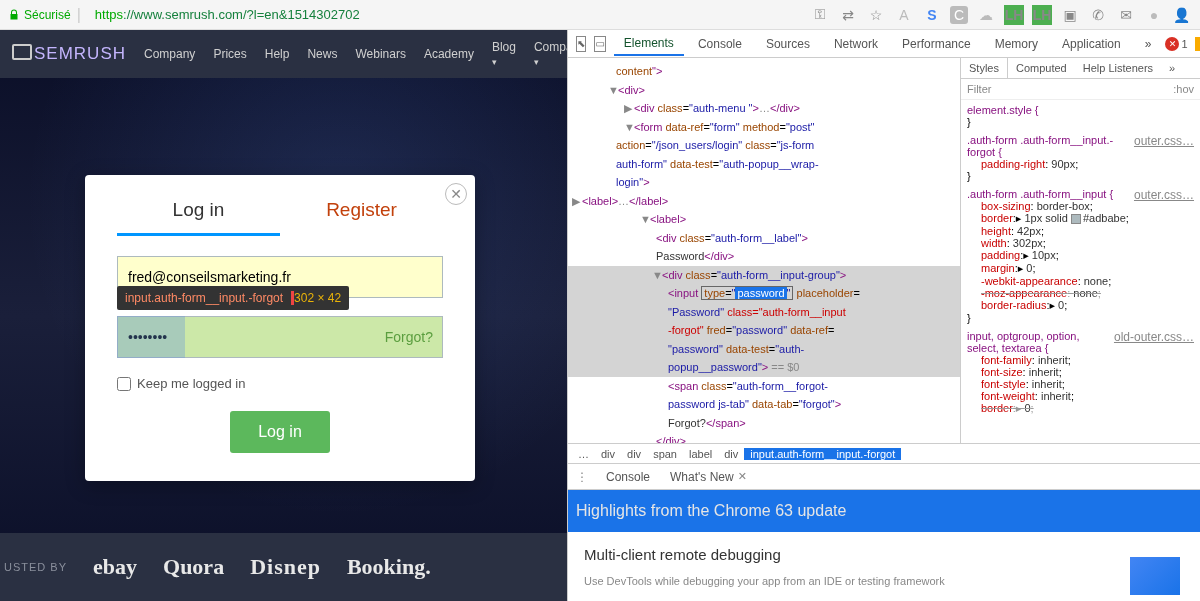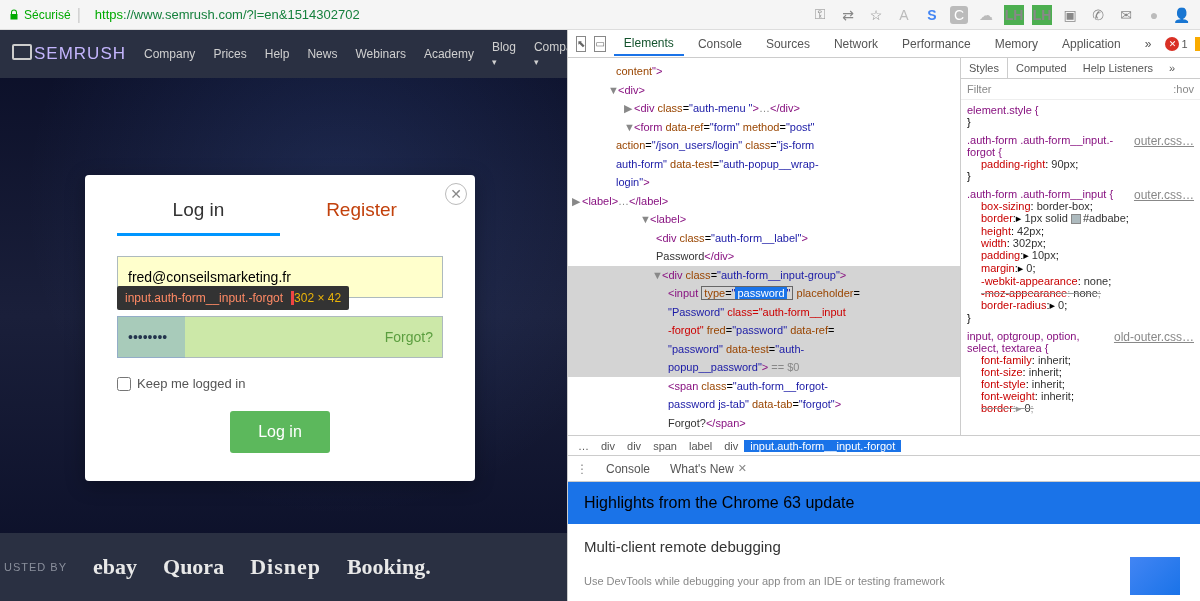--- a/index.html
+++ b/index.html
@@ -81,23 +81,23 @@
 .sw{display:inline-block;width:10px;height:10px;border:1px solid #888;vertical-align:middle;margin-right:2px}
 .strike{text-decoration:line-through;color:#999}
 .breadcrumb{height:20px;border-top:1px solid #ccc;display:flex;align-items:center;padding:0 4px;font-size:11px;overflow:hidden}
 .bc{padding:0 6px;color:#555;cursor:pointer}
 .bc.sel{background:#1a73e8;color:#fff}
 .drawer{border-top:1px solid #ccc}
 .drawer-tabs{display:flex;height:26px;align-items:center;border-bottom:1px solid #ccc;font-family:-apple-system,sans-serif;font-size:12px}
 .drawer-tab{padding:4px 10px;color:#555;cursor:pointer;display:flex;align-items:center;gap:4px}
 .drawer-tab.active{background:#fff}
 .drawer-close{font-size:11px;color:#888}
-.highlights{background:#1a73e8;color:#000000;padding:12px 16px;font-size:16px;font-family:-apple-system,sans-serif}
+.highlights{background:#1a73e8;color:#e5e5e5;padding:12px 8px;font-size:16px;font-family:-apple-system,sans-serif}
 .drawer-body{padding:14px 16px;font-family:-apple-system,sans-serif}
-.drawer-h{font-size:15px;color:#333;margin-bottom:20px}
+.drawer-h{font-size:15px;color:#333;margin-bottom:12px}
 .drawer-p{font-size:11px;color:#888}
 .chrome-logo{position:absolute;right:20px;bottom:6px;width:50px;height:38px;background:linear-gradient(135deg,#4285f4,#1a73e8);display:flex;align-items:center;justify-content:center}
 </style>
 </head>
 <body>
 
 <div class="browser-bar">
   <span class="secure">
     <svg class="lock-icon" viewBox="0 0 24 24" fill="#0a0">
         <path d="M6 10V7a6 6 0 1112 0v3h1v11H5V10h1zm2 0h8V7a4 4 0 10-8 0v3z"></path>

